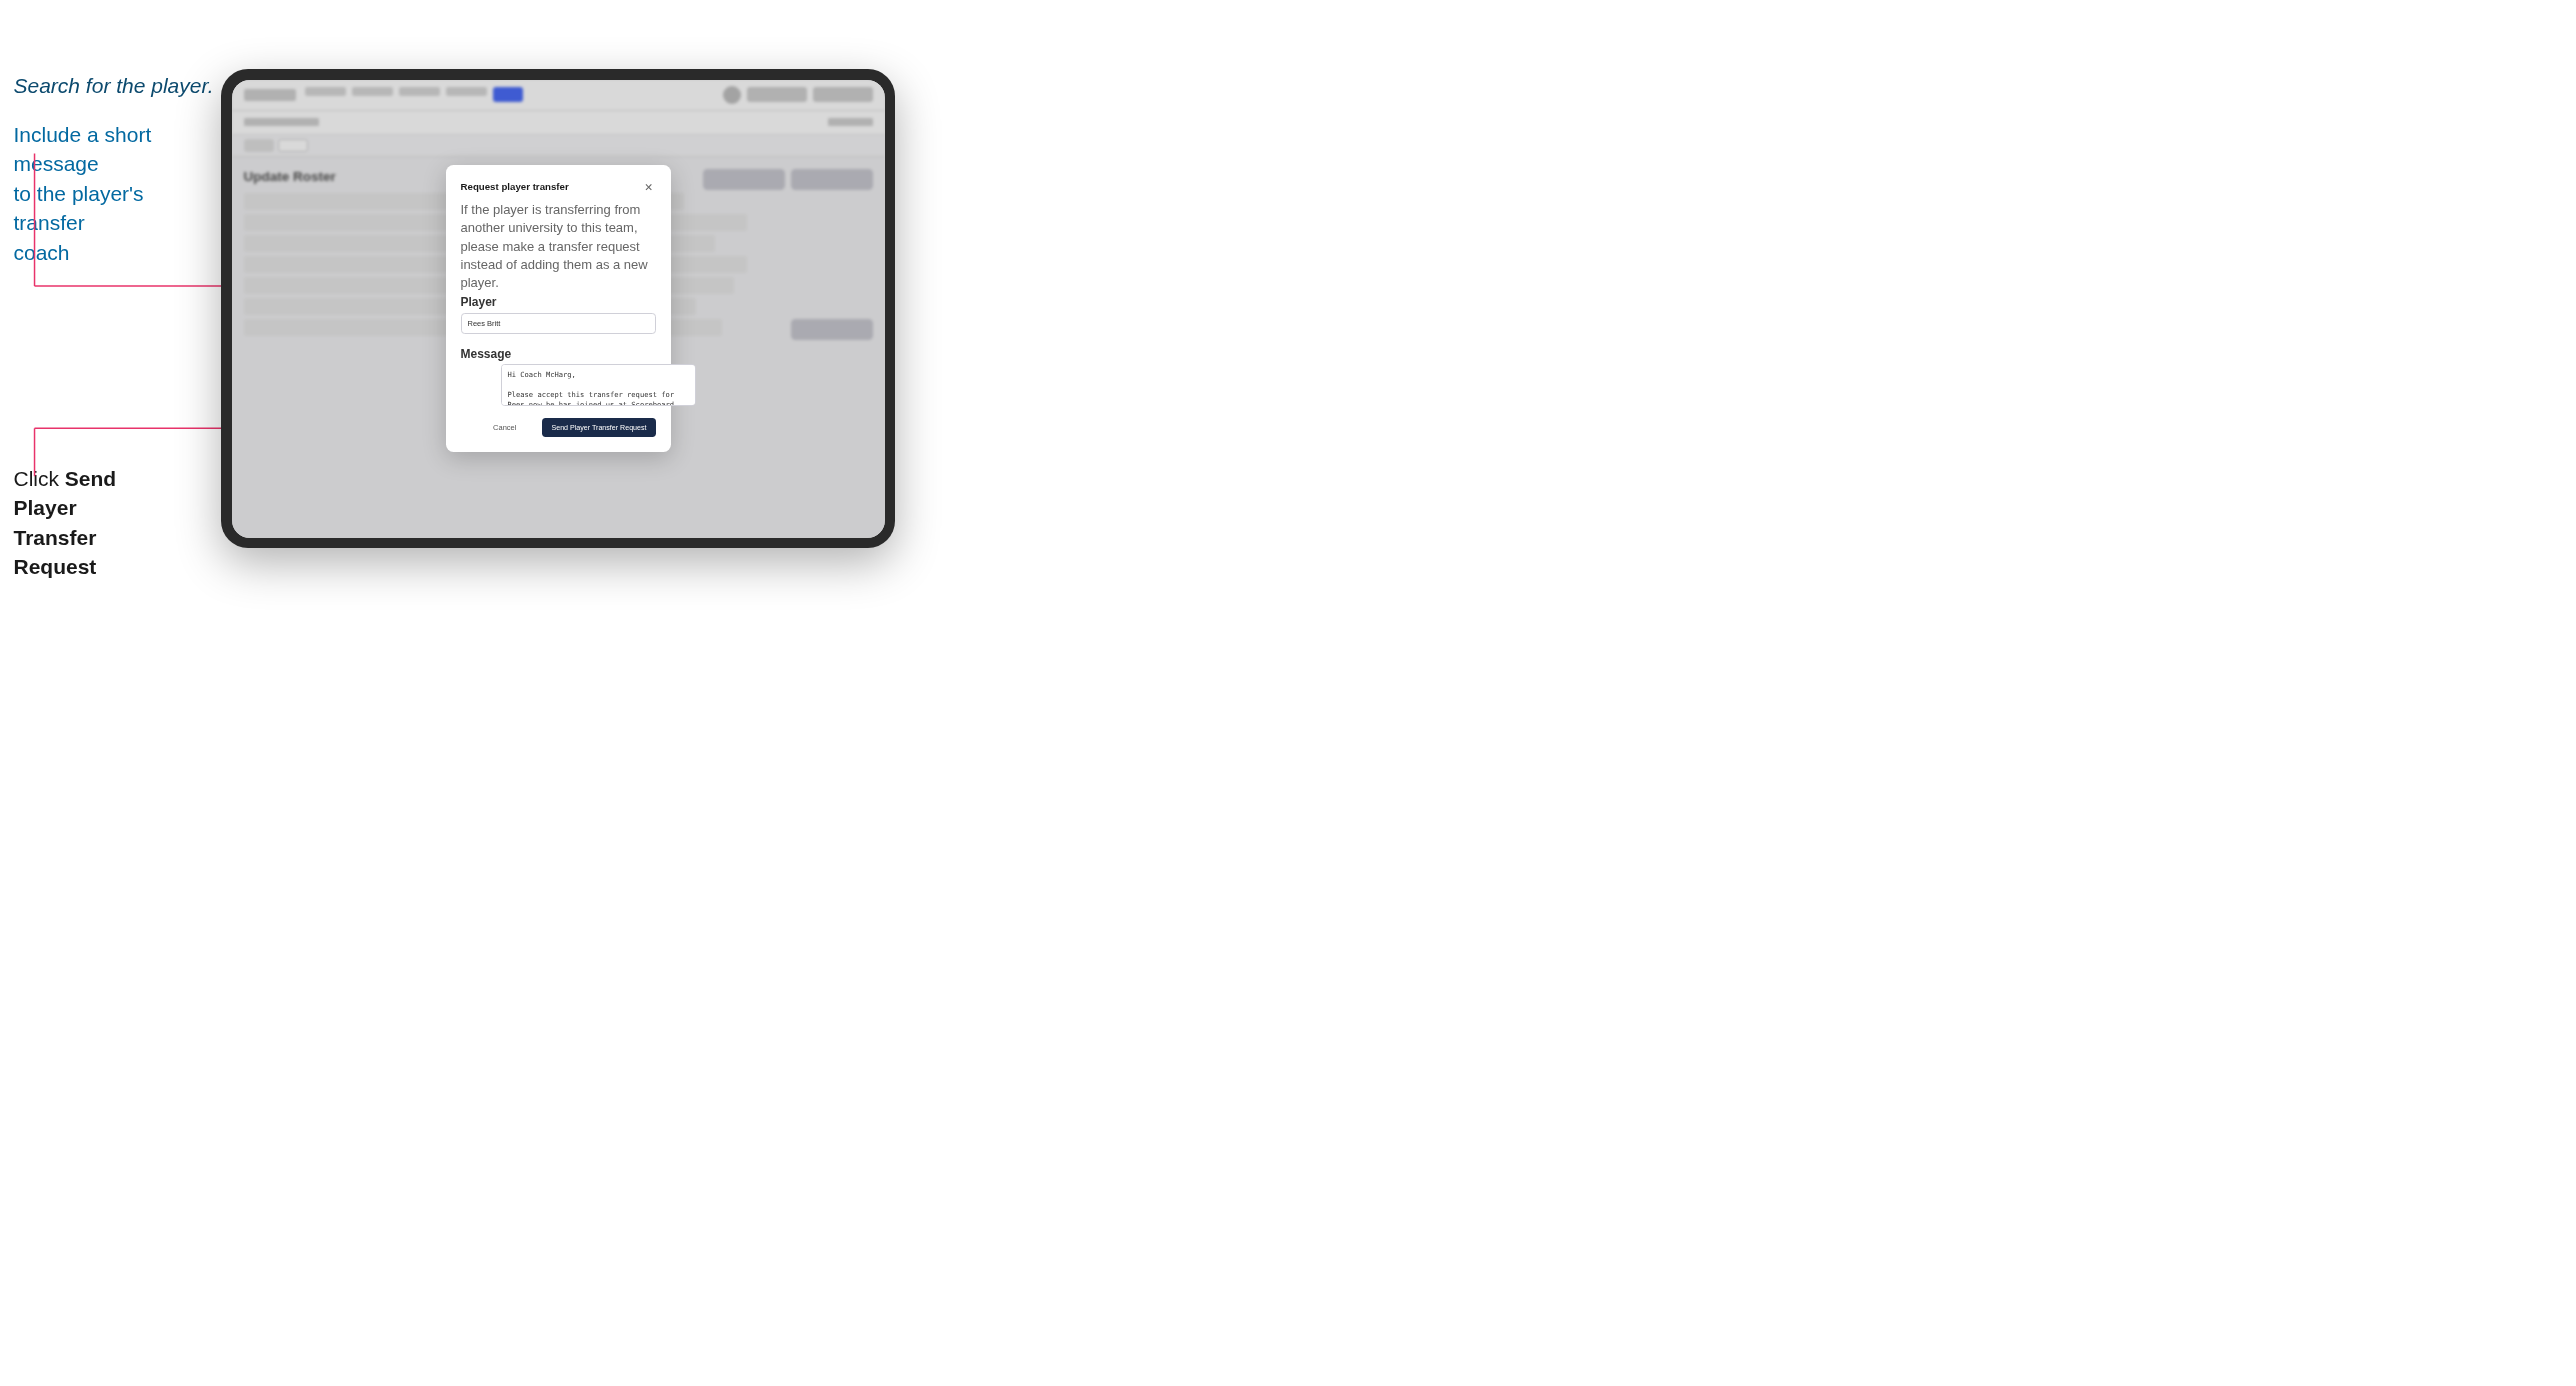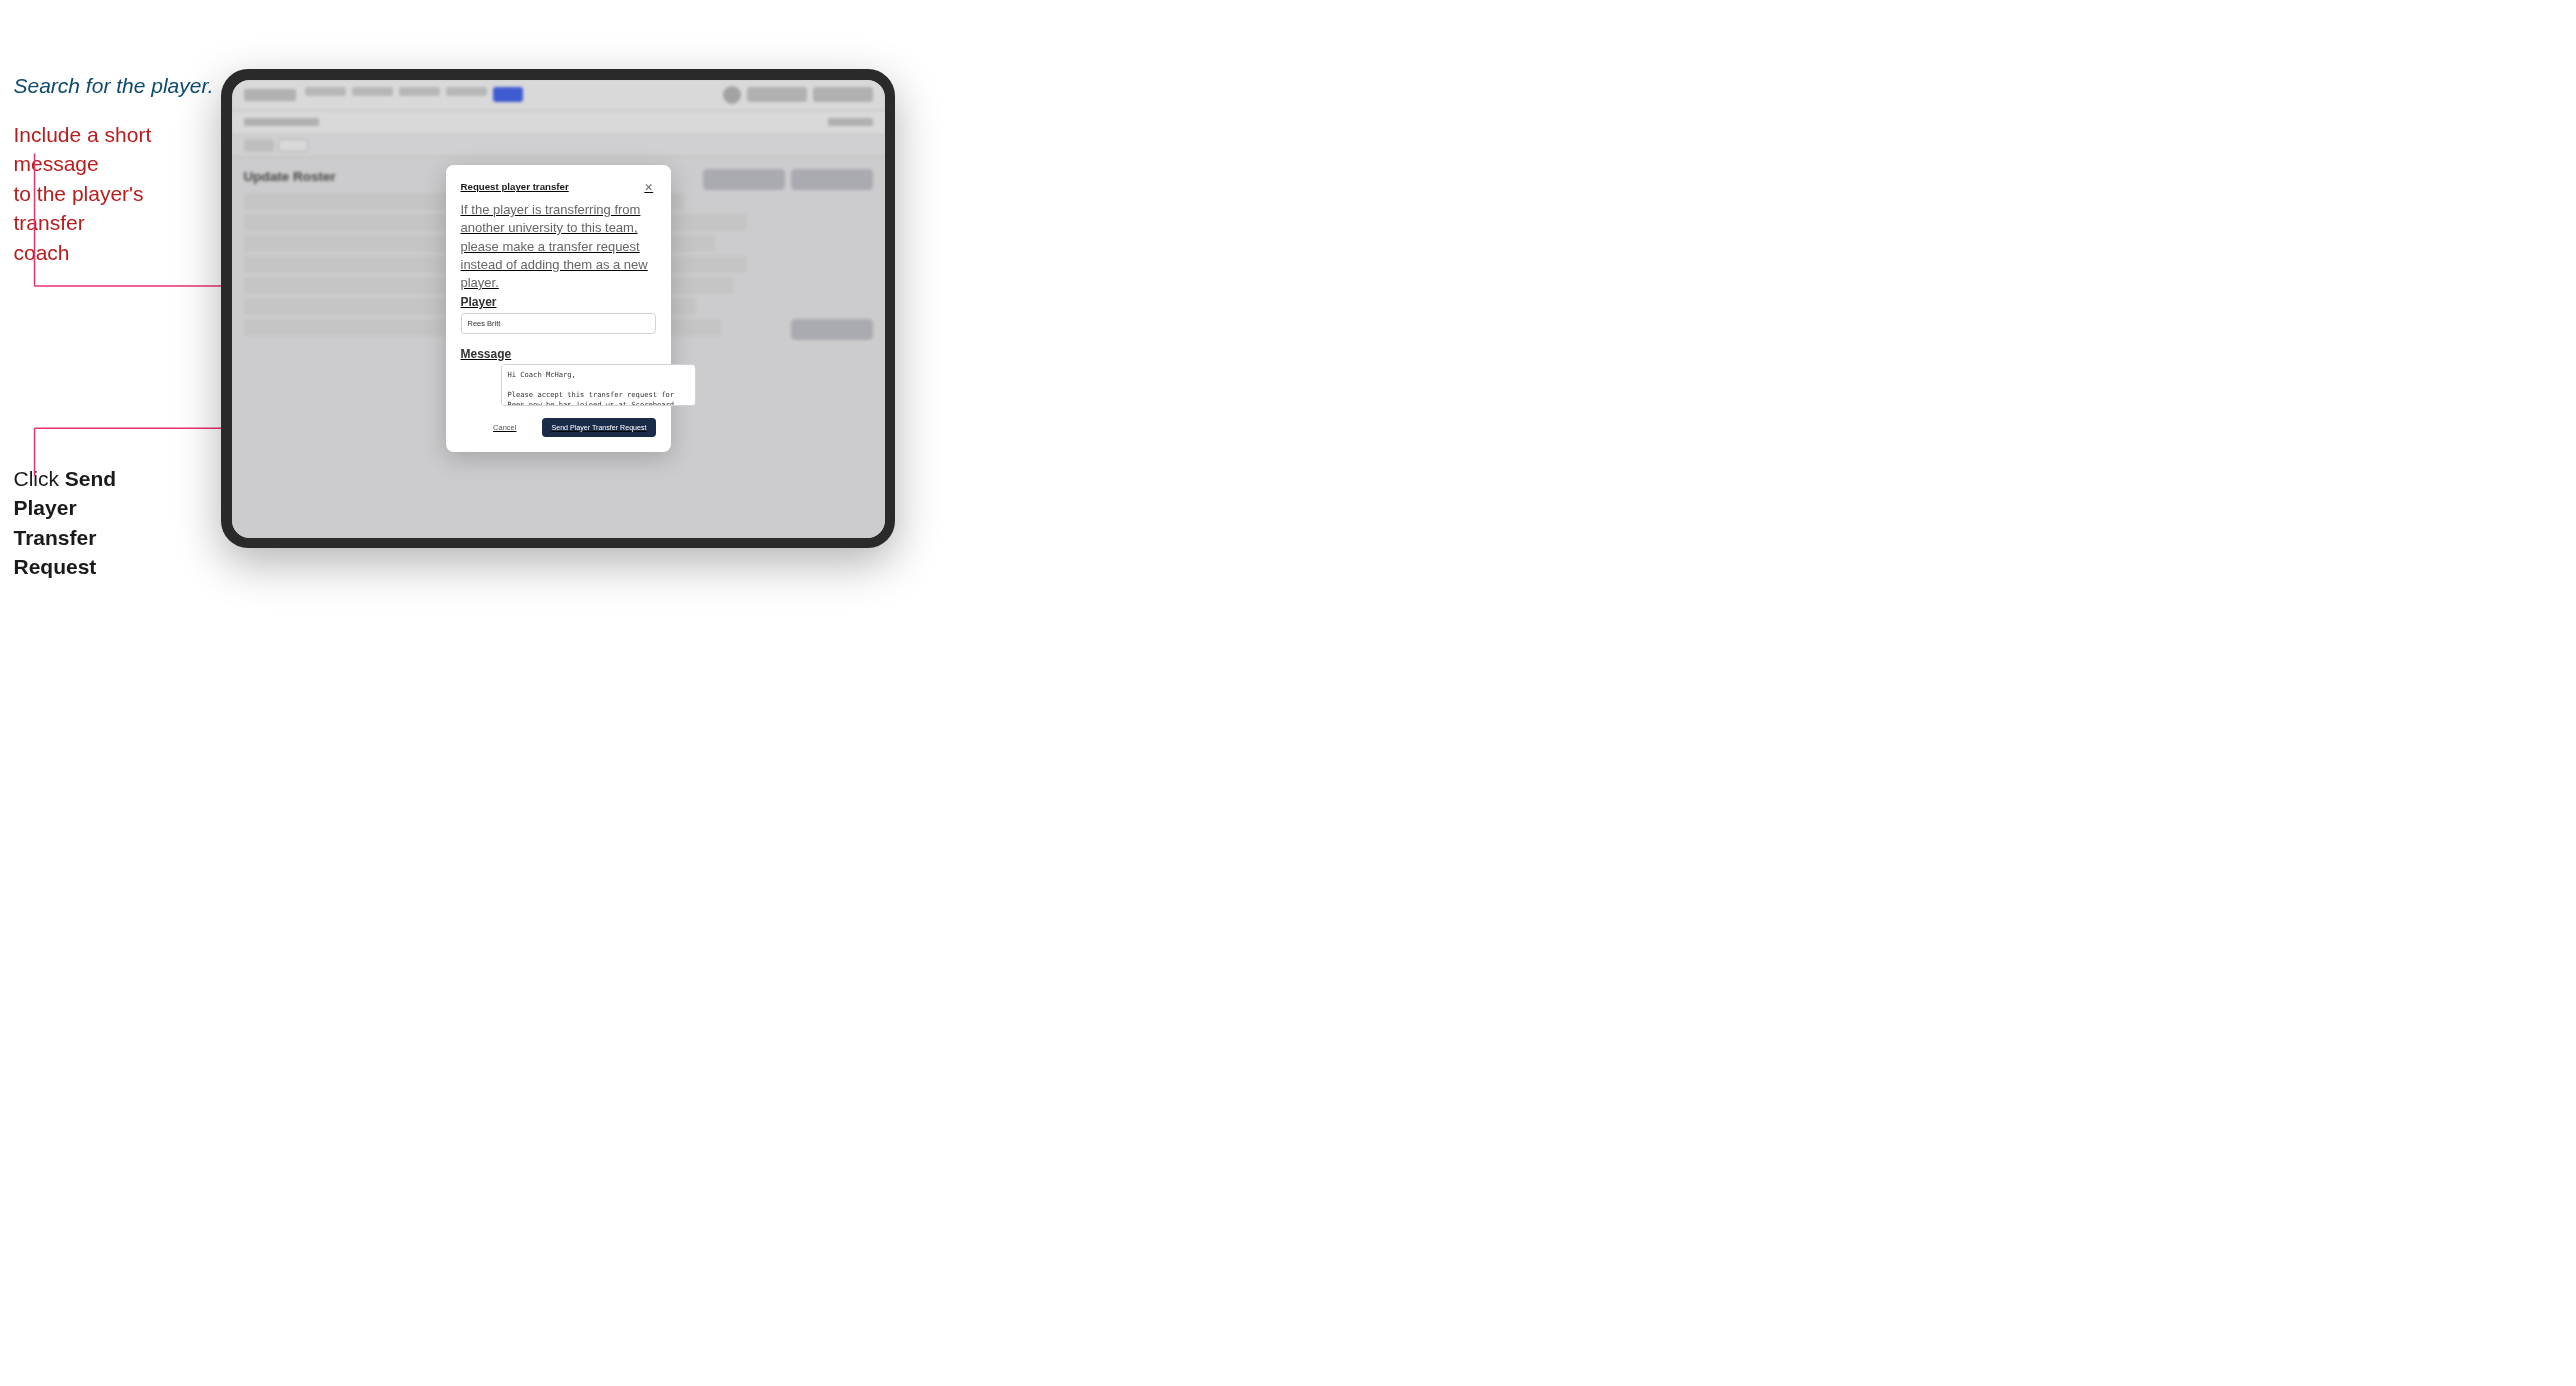--- a/index.html
+++ b/index.html
@@ -20,21 +20,21 @@
       font-size: 21px;
       color: #0c4a6e;
       line-height: 1.4;
       font-style: italic;
     }
     .annotation-message {
       position: absolute;
       top: 120px;
       left: 13.5px;
       font-size: 21px;
-      color: #b91c1c;
+      color: #0369a1;
       line-height: 1.4;
       width: 195px;
     }
     .annotation-click {
       position: absolute;
       top: 464px;
       left: 13.5px;
       font-size: 21px;
       color: #1a1a1a;
       line-height: 1.4;
@@ -216,21 +216,20 @@
 
     
     .modal-overlay {
       position: absolute;
       top: 0; left: 0; right: 0; bottom: 0;
       background: rgba(0,0,0,0.15);
       display: flex;
       align-items: center;
       justify-content: center;
       z-index: 10;
-      text-decoration: underline;
     }
     .modal {
       background: #fff;
       border-radius: 7.5px;
       width: 225px;
       box-shadow: 0 6px 24px rgba(0,0,0,0.2);
       padding: 15px;
       position: relative;
     }
     .modal-header {

